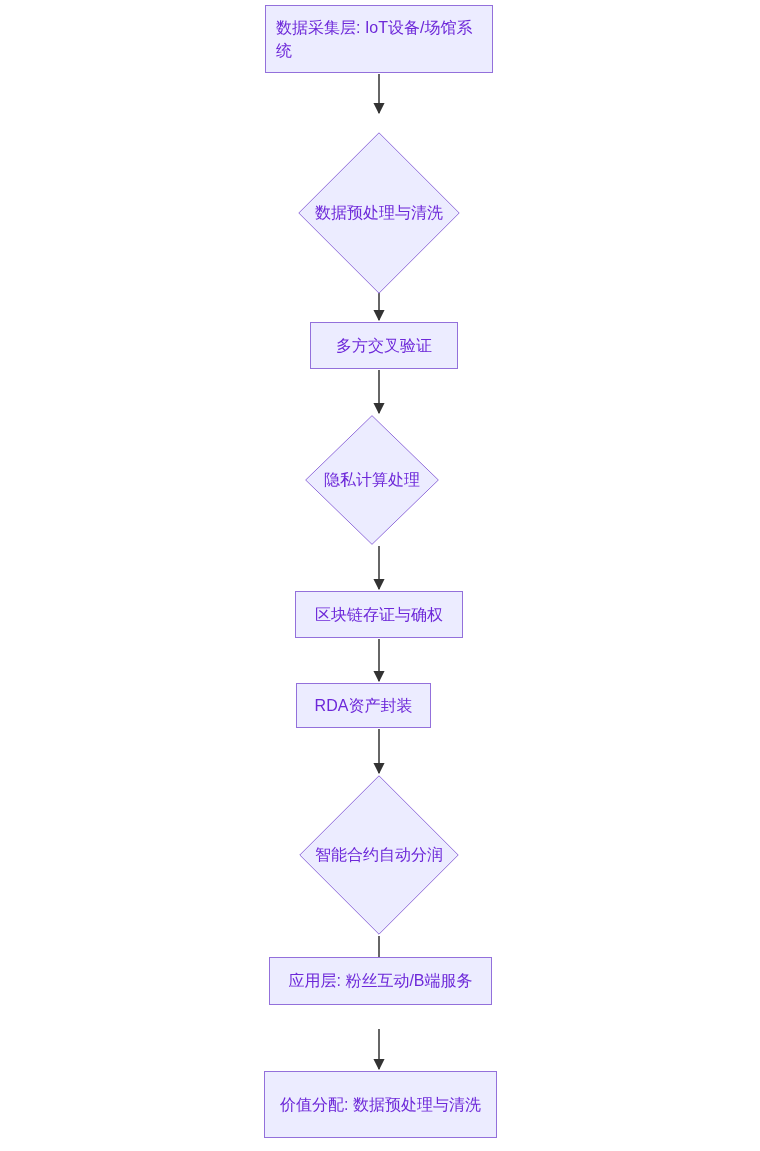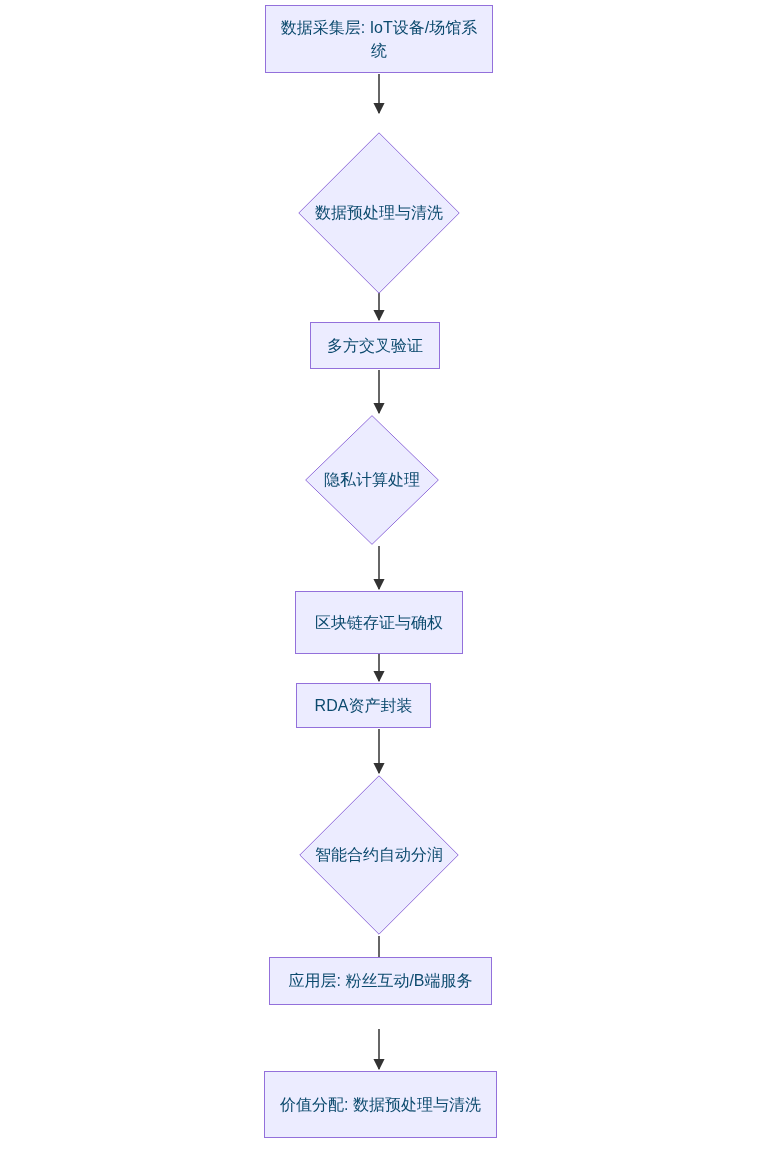--- a/index.html
+++ b/index.html
@@ -20,24 +20,24 @@
     left: 0;
     top: 0;
     pointer-events: none;
   }
   .node {
     position: absolute;
     display: flex;
     align-items: center;
     justify-content: center;
     box-sizing: border-box;
-    color: #0c4a6e;
+    color: #6d28d9;
     font-size: 16px;
     line-height: 1.45;
-    text-align: center;
+    text-align: left;
   }
   .node.rect {
     background: #ECECFF;
     border: 1px solid #9370DB;
   }
   .node.diamond {
     background: transparent;
     border: none;
   }
   .node .shape {
@@ -83,32 +83,32 @@
     <span class="label">数据采集层: IoT设备/场馆系统</span>
   </div>
 
   <div class="node diamond" style="left:298px; top:132px; width:162px; height:162px;">
     <svg class="shape" viewBox="0 0 100 100" preserveAspectRatio="none">
       <polygon points="50,0.5 99.5,50 50,99.5 0.5,50" vector-effect="non-scaling-stroke"></polygon>
     </svg>
     <span class="label">数据预处理与清洗</span>
   </div>
 
-  <div class="node rect" style="left:310px; top:322px; width:130px; height:47px;">
+  <div class="node rect" style="left:310px; top:322px; width:148px; height:47px;">
     <span class="label">多方交叉验证</span>
   </div>
 
   <div class="node diamond" style="left:305px; top:415px; width:134px; height:130px;">
     <svg class="shape" viewBox="0 0 100 100" preserveAspectRatio="none">
       <polygon points="50,0.5 99.5,50 50,99.5 0.5,50" vector-effect="non-scaling-stroke"></polygon>
     </svg>
     <span class="label">隐私计算处理</span>
   </div>
 
-  <div class="node rect" style="left:295px; top:591px; width:168px; height:63px;">
+  <div class="node rect" style="left:295px; top:591px; width:168px; height:47px;">
     <span class="label">区块链存证与确权</span>
   </div>
 
   <div class="node rect" style="left:296px; top:683px; width:135px; height:45px;">
     <span class="label">RDA资产封装</span>
   </div>
 
   <div class="node diamond" style="left:299px; top:775px; width:160px; height:160px;">
     <svg class="shape" viewBox="0 0 100 100" preserveAspectRatio="none">
       <polygon points="50,0.5 99.5,50 50,99.5 0.5,50" vector-effect="non-scaling-stroke"></polygon>

